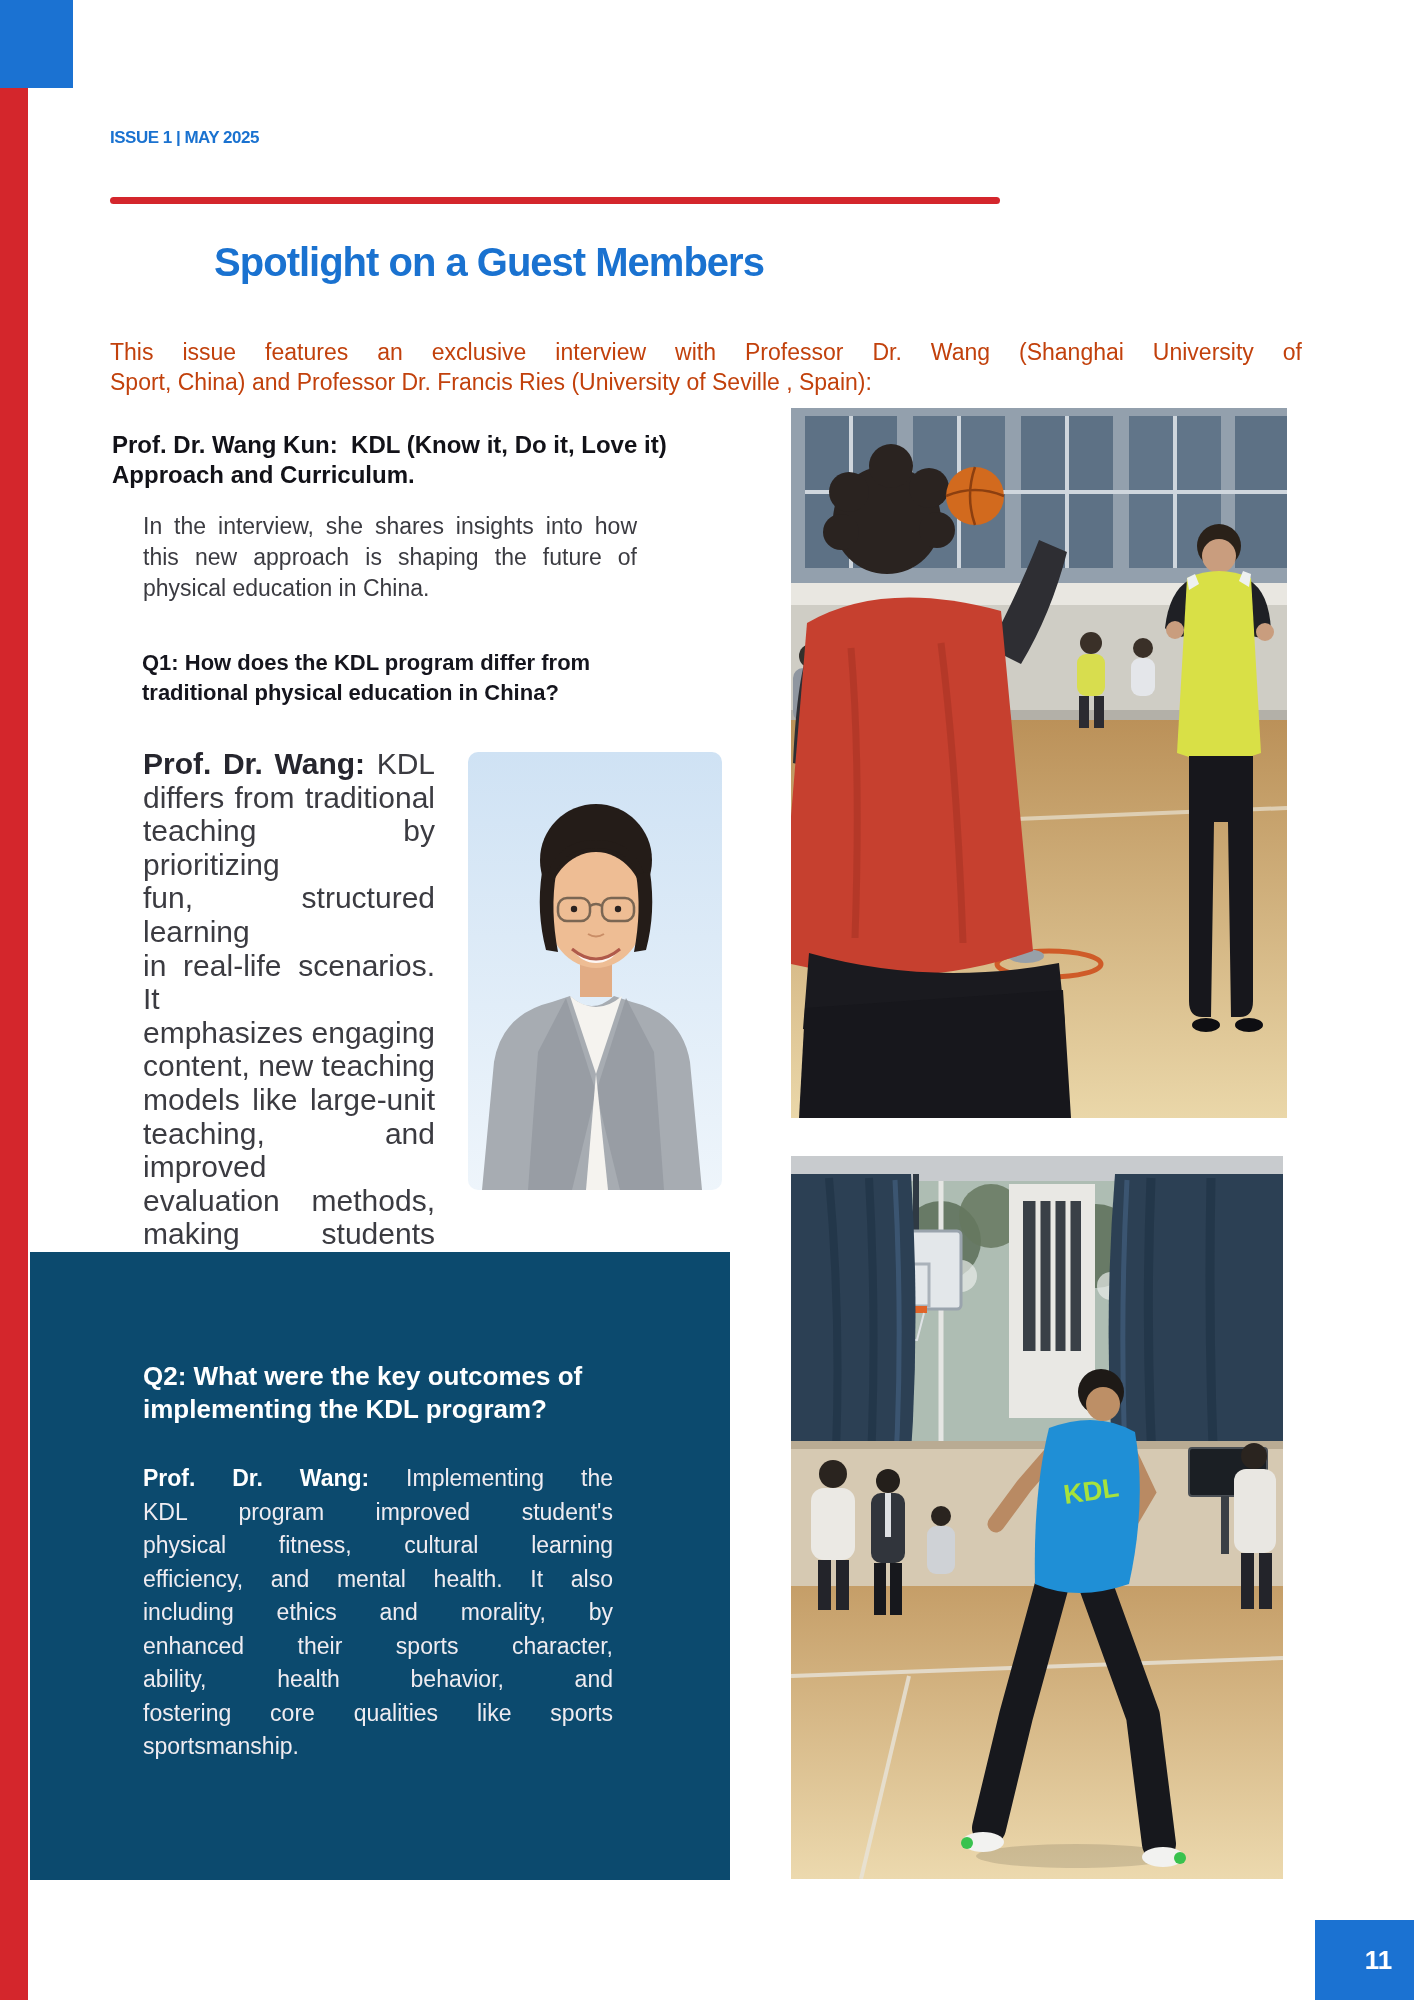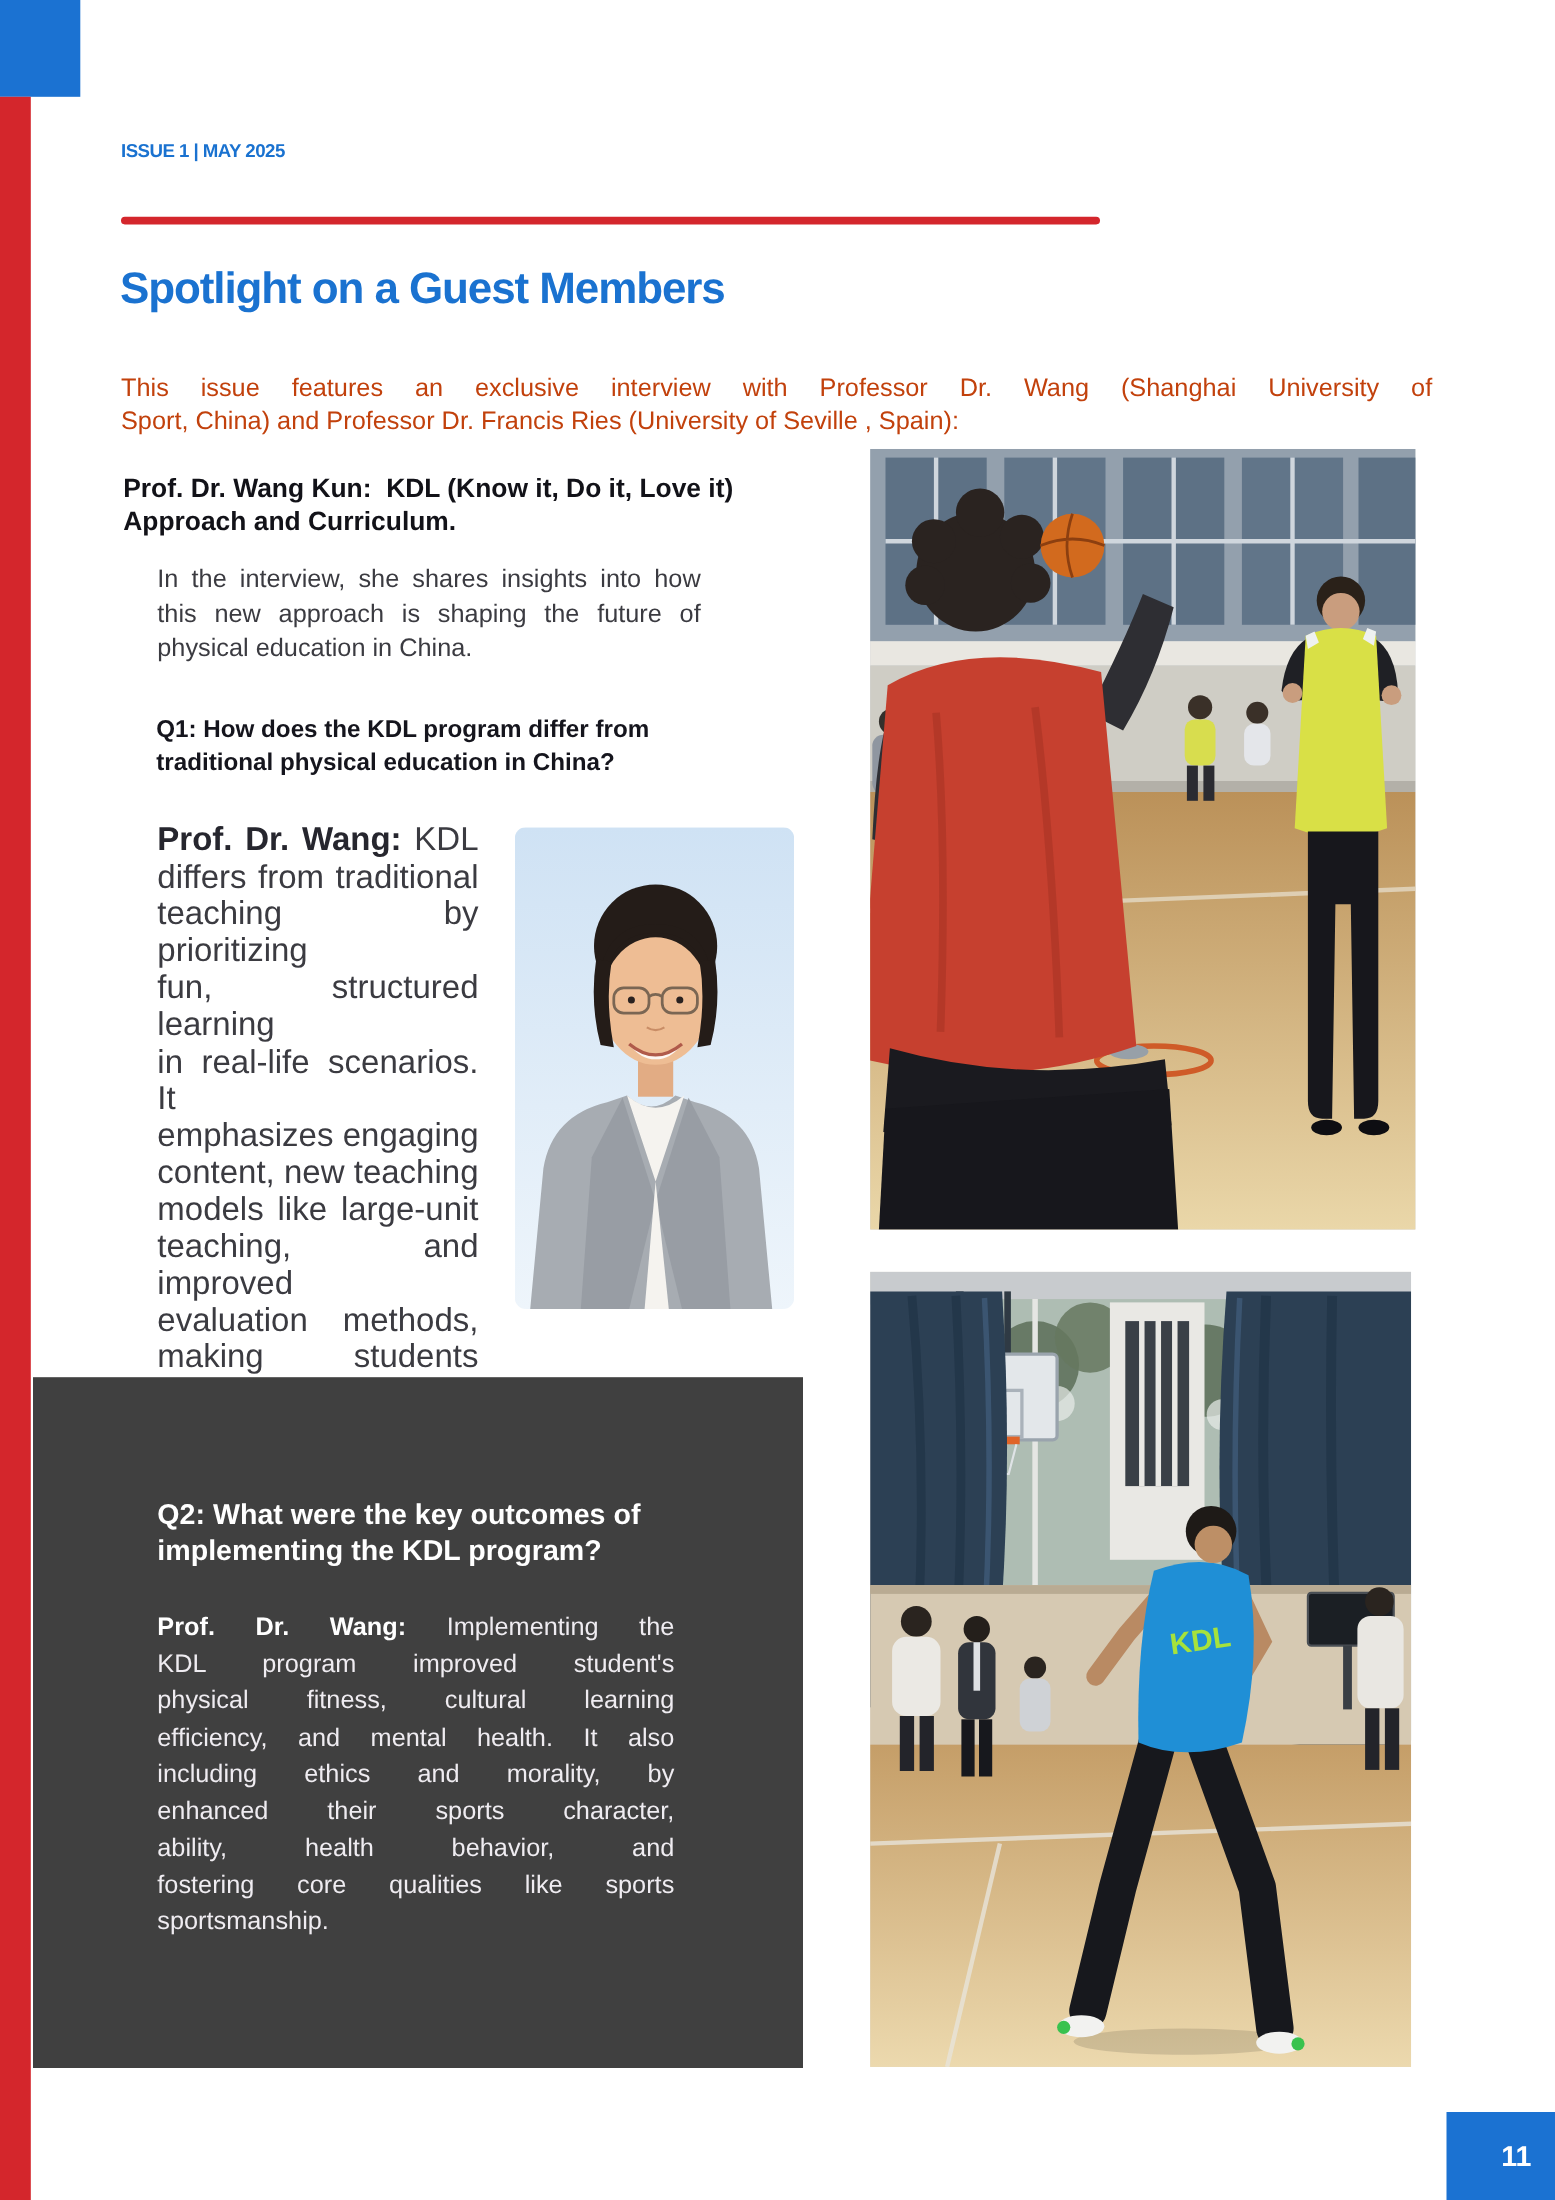--- a/index.html
+++ b/index.html
@@ -9,38 +9,38 @@
   .abs { position:absolute; }
 
   .blue-square { left:0; top:0; width:73px; height:88px; background:#1b72d2; }
   .red-strip   { left:0; top:88px; width:28px; height:1912px; background:#d4262c; }
 
   .issue-line { left:110px; top:128px; font-size:17px; font-weight:700; letter-spacing:-0.5px;
                 color:#1a72d0; }
   .red-rule   { left:110px; top:197px; width:890px; height:7px; background:#d4262c; border-radius:4px; }
 
   .title { left:109px; top:240px; width:760px; font-size:40px; font-weight:700; letter-spacing:-1px;
-           color:#1a72d0; }
+           color:#1a72d0;text-align:center; }
 
   .intro { left:110px; top:337px; width:1192px; font-size:23px; line-height:30px; color:#c2410c; }
 
   .profile-heading { left:112px; top:430px; width:680px; font-size:24px; font-weight:700;
                      line-height:30px; color:#121218; white-space:pre; }
 
   .profile-intro { left:143px; top:511px; width:494px; font-size:23px; line-height:31px; color:#3b3b41; }
 
   .q1-question { left:142px; top:648px; width:640px; font-size:22px; font-weight:700;
                  line-height:30px; color:#15151d; white-space:pre; }
 
   .q1-answer { left:143px; top:747px; width:292px; font-size:30px; line-height:33.6px; color:#3b3b41; }
 
   .portrait { left:468px; top:752px; width:254px; height:438px; border-radius:10px; overflow:hidden; }
   .portrait svg { display:block; width:100%; height:100%; }
 
-  .q2-box { left:30px; top:1252px; width:700px; height:628px; background:#404040; }
+  .q2-box { left:30px; top:1252px; width:700px; height:628px; background:#0c4a6e; }
   .q2-question { position:absolute; left:113px; top:108px; width:560px; font-size:26px; font-weight:700;
                  line-height:33px; color:#ffffff; white-space:pre; }
   .q2-answer { position:absolute; left:113px; top:210px; width:470px; font-size:23px;
                line-height:33.5px; color:#efecf1; }
 
   .photo1 { left:791px; top:408px; width:496px; height:710px; overflow:hidden; }
   .photo2 { left:791px; top:1156px; width:492px; height:723px; overflow:hidden; }
   .photo1 svg, .photo2 svg { display:block; width:100%; height:100%; }
 
   .page-number-box { left:1315px; top:1920px; width:99px; height:80px; background:#1b72d2;

